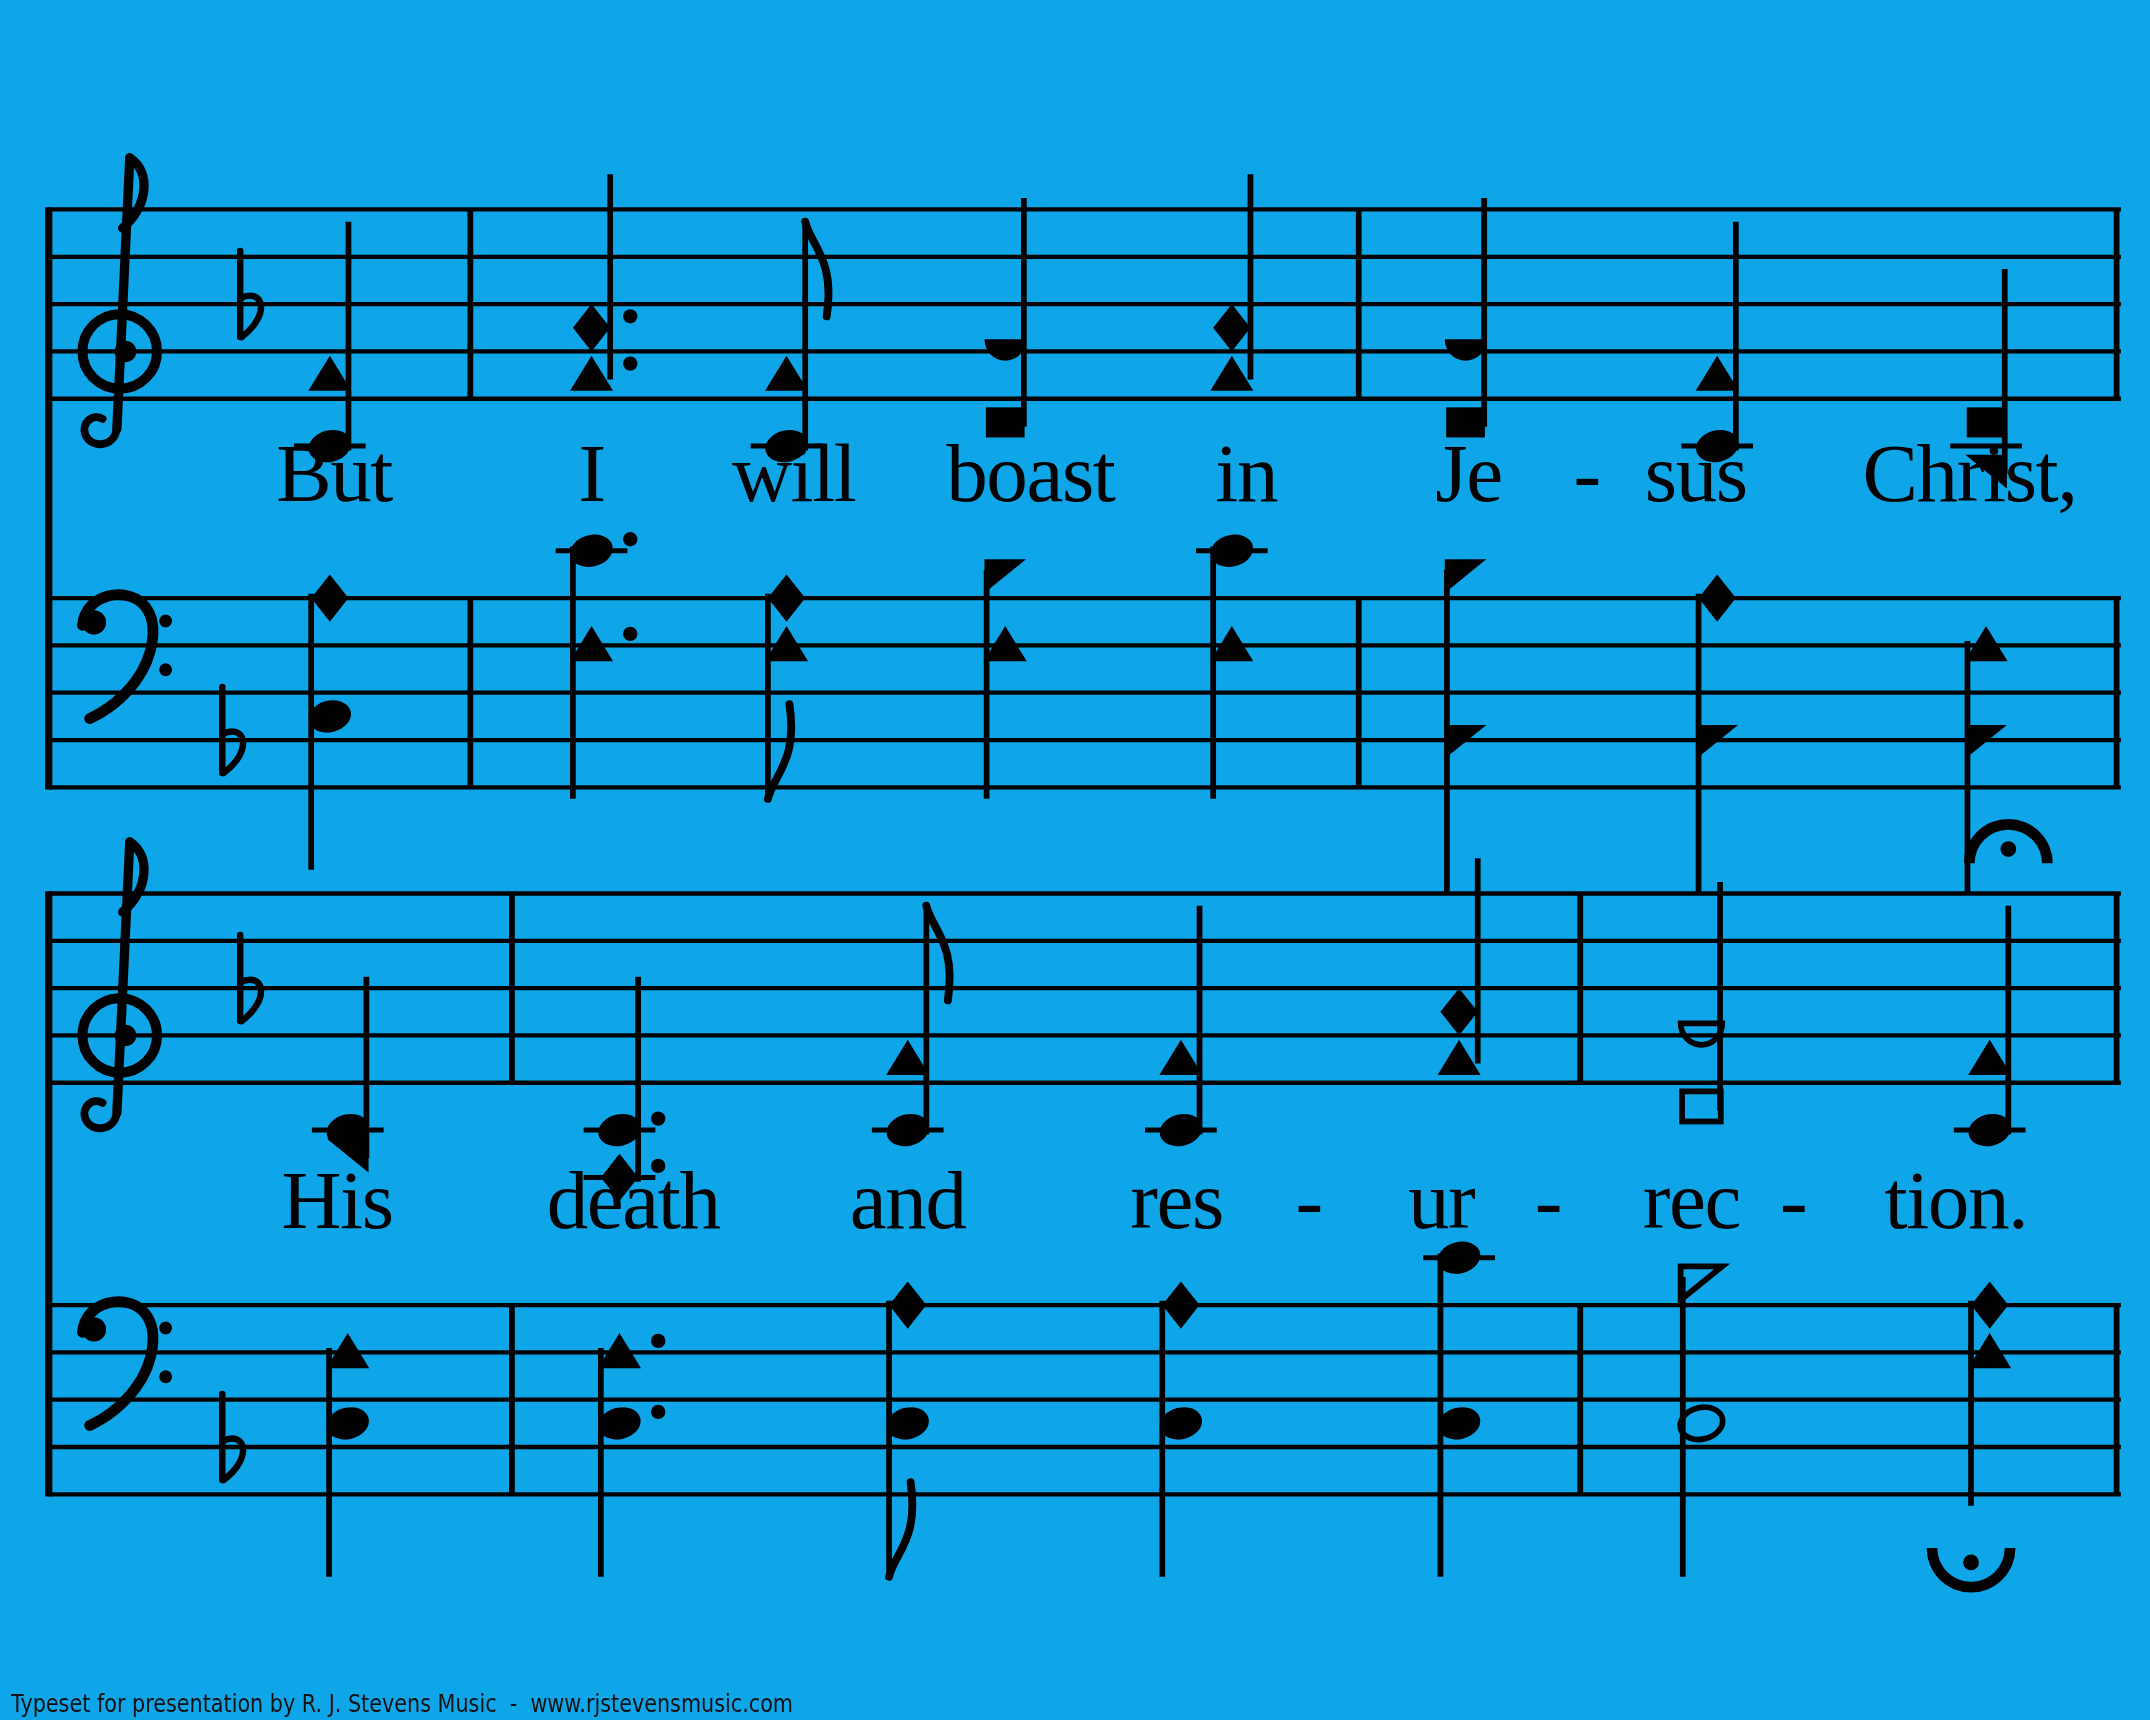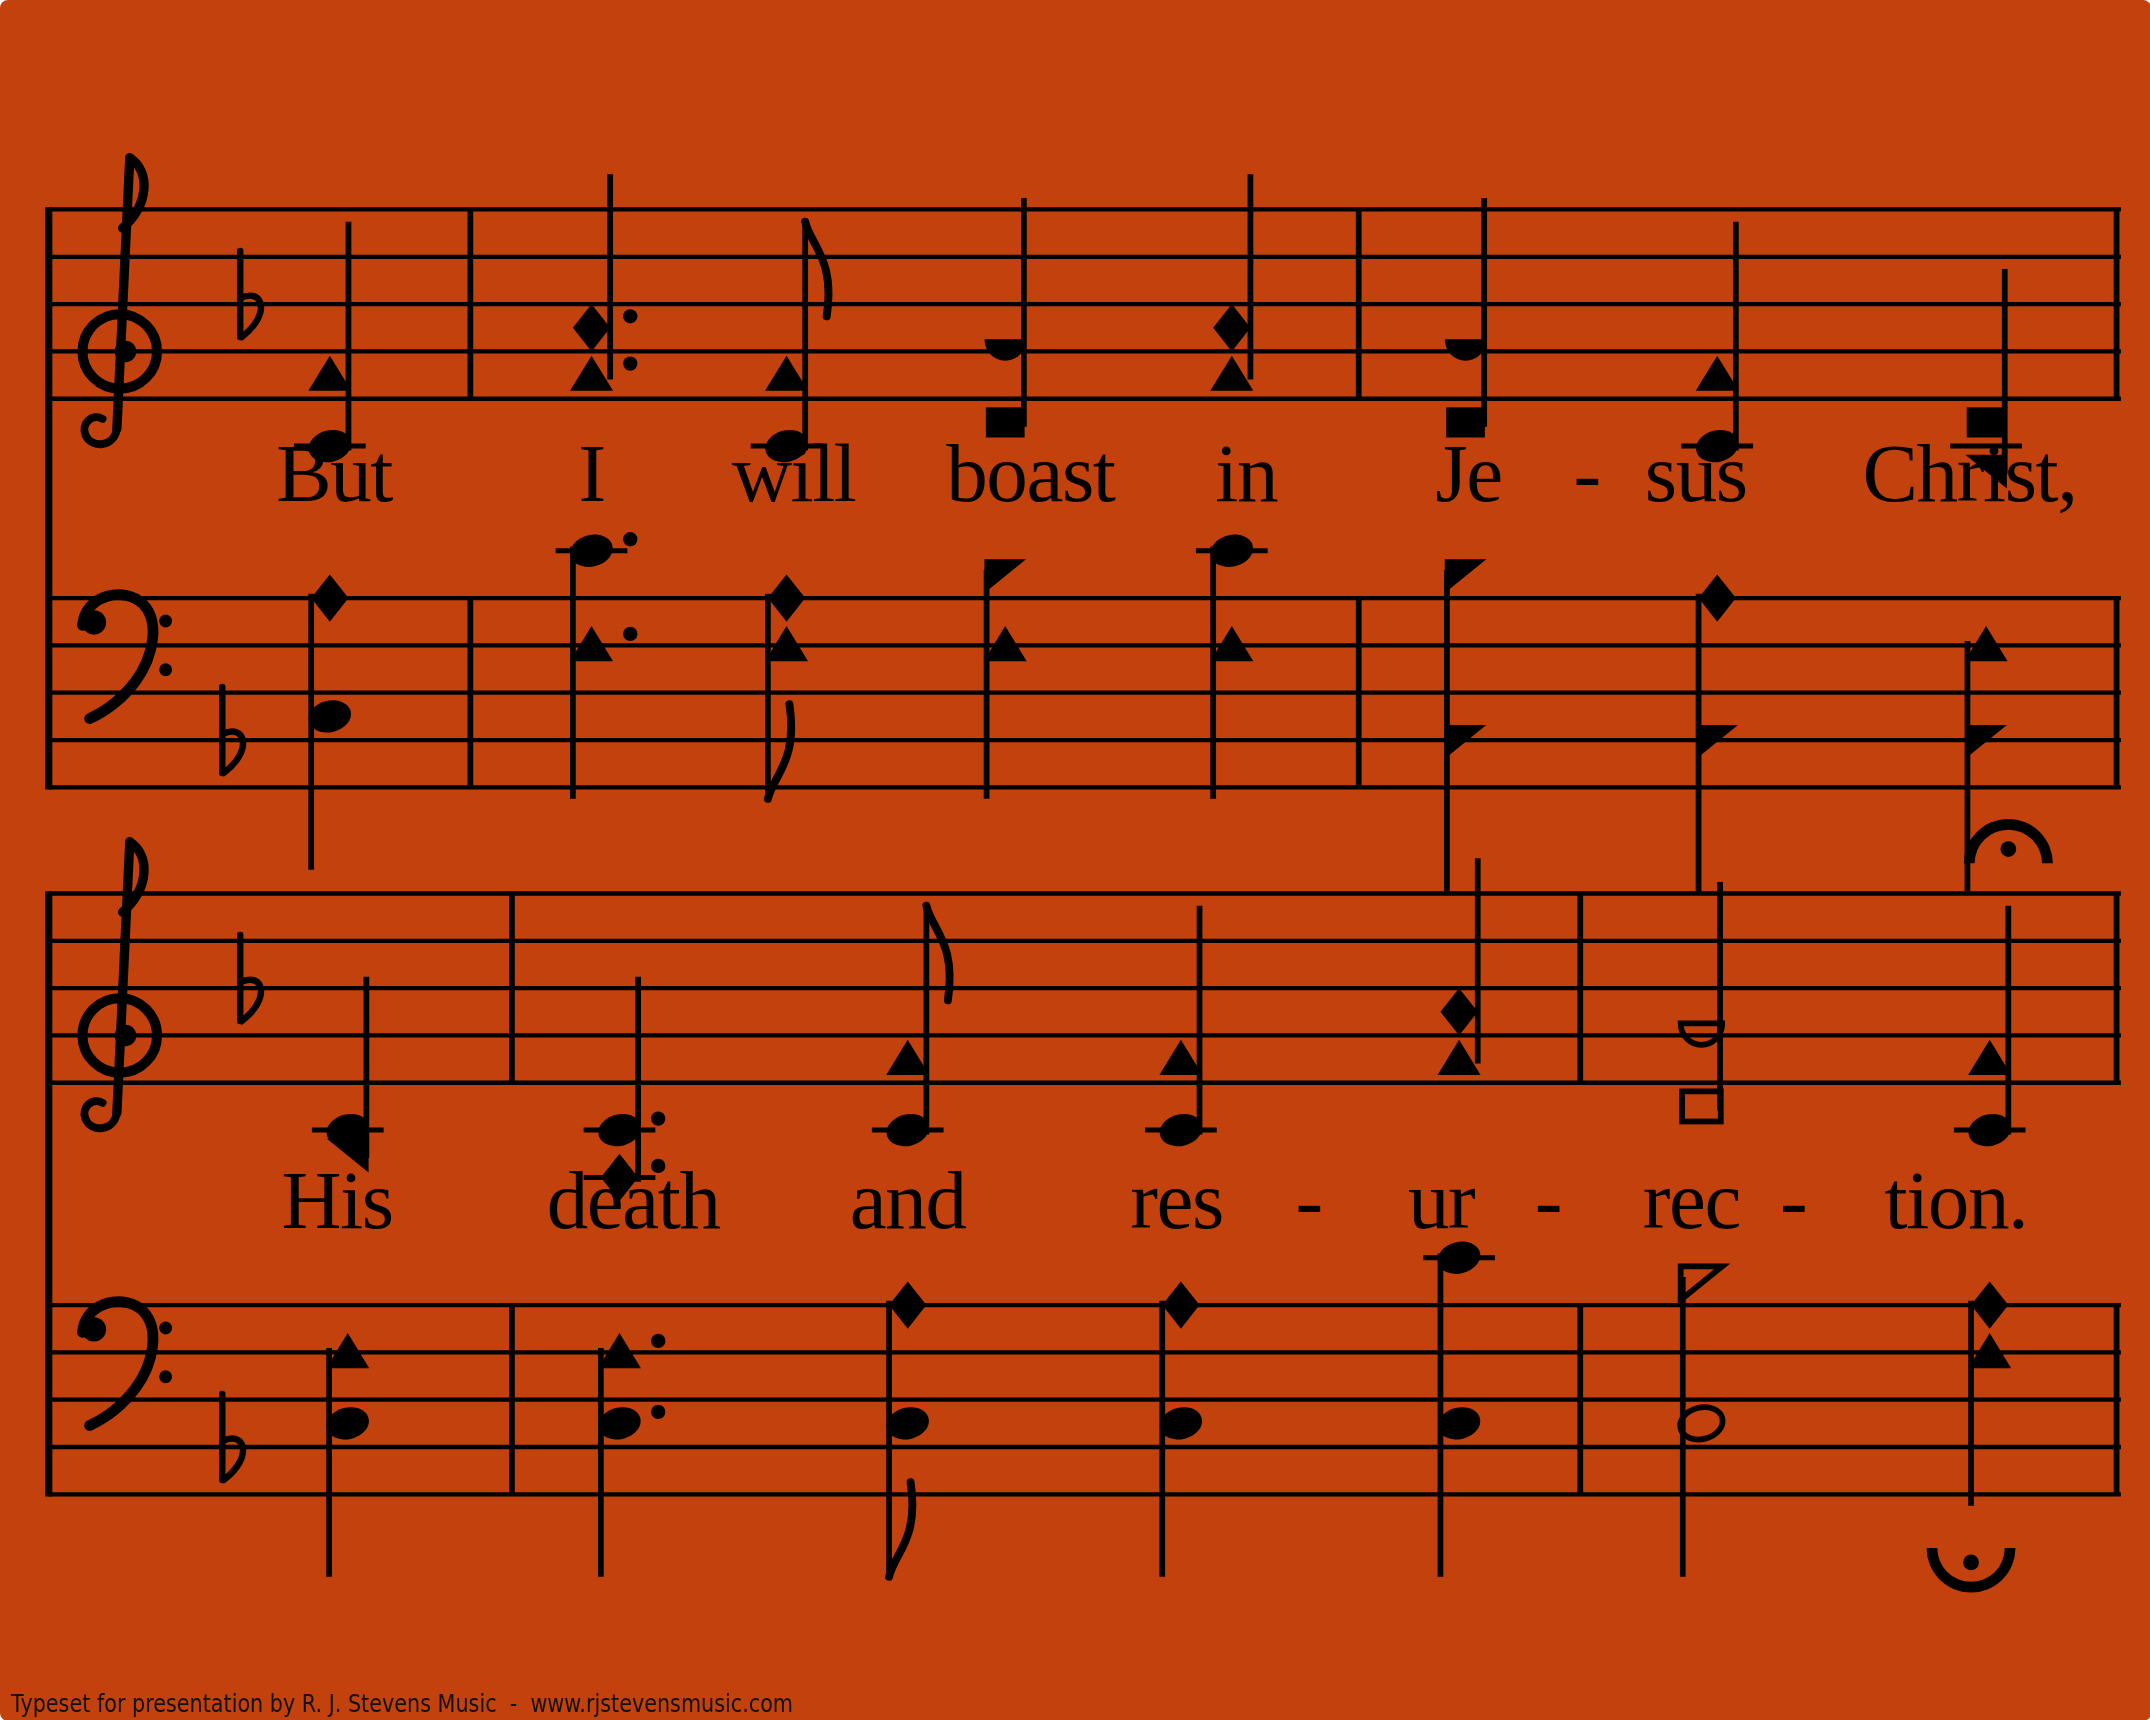--- a/index.html
+++ b/index.html
@@ -1,17 +1,17 @@
 <!DOCTYPE html>
 <html style="font-size:11.5px"><head>
 <meta charset="utf-8">
 <style>
   html,body{margin:0;padding:0;background:#fff;}
-  .page{position:relative;width:2151px;height:1721px;background:#c2410c;overflow:hidden;
-        font-family:"Liberation Serif", serif;border-radius:8px;}
+  .page{position:relative;width:2151px;height:1721px;background:#0ea5e9;overflow:hidden;
+        font-family:"Liberation Serif", serif;}
   #score{position:absolute;left:0;top:0;width:2151px;height:1721px;}
   .footer{position:absolute;left:10.8px;top:1689px;
           font-family:"DejaVu Sans", sans-serif;font-size:24.4px;color:#111;
           transform:scaleX(0.85);transform-origin:left center;white-space:pre;}
 </style>
 </head>
 <body>
 
 <div class="page">
   <svg id="score" viewBox="0 0 3000 2400" xmlns="http://www.w3.org/2000/svg">

